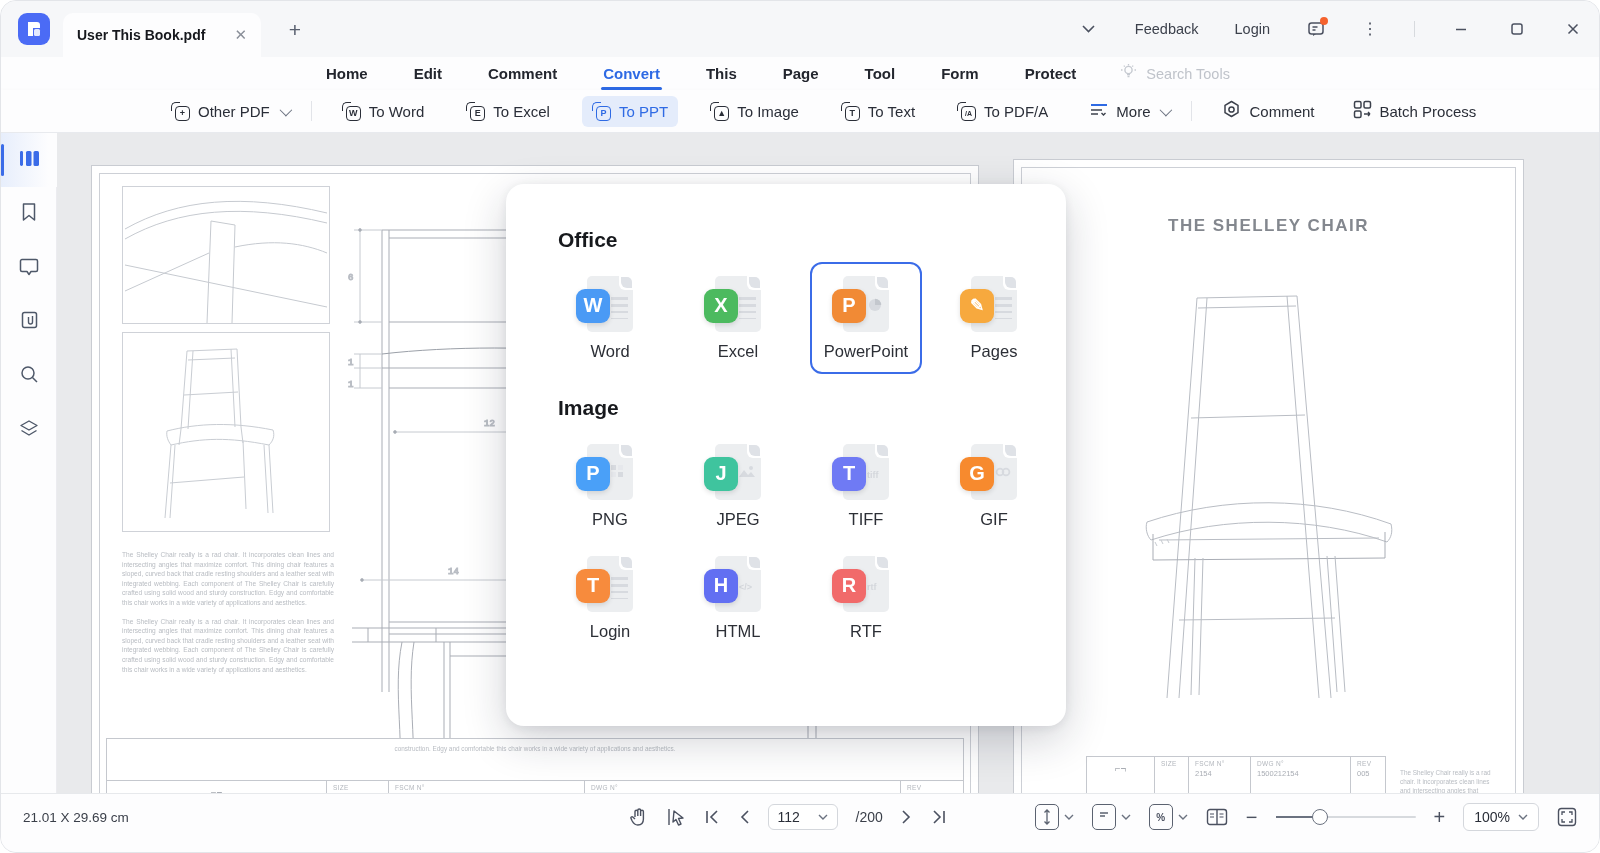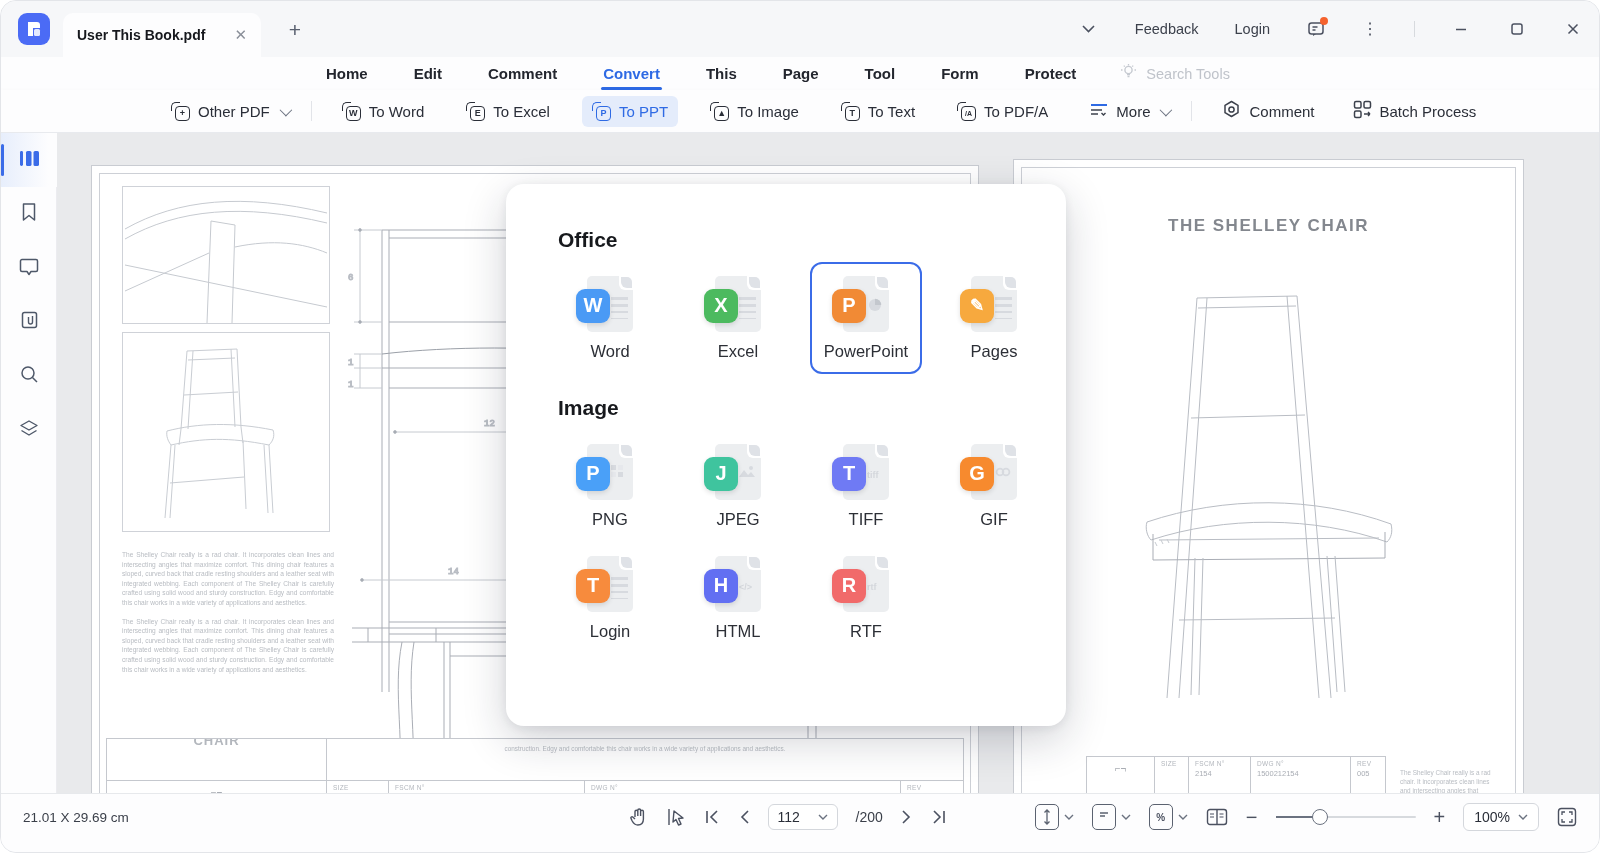--- a/index.html
+++ b/index.html
@@ -415,23 +415,20 @@
             <path d="M104 80 L 104 248 M110 80 L 110 248" stroke="#a9adb5"></path>
             <path d="M62 80 C 52 130, 66 180, 58 248 M74 80 C 66 130, 78 180, 72 248" stroke="#a9adb5"></path>
             <path d="M110 94 L 540 94" stroke="#a9adb5"></path>
             <path d="M12 240 L 540 240 M12 252 L 540 252" stroke="#a9adb5"></path>
             <path d="M468 80 L 468 240 M476 80 L 476 240" stroke="#a9adb5"></path>
           </svg>
         </div>
 
         <div class="titleblock" style="left:14px; top:572px; width:858px; height:82px;">
           <div class="tb-row" style="flex:1.1">
-            <div class="tb-cell" style="width:220px; display:flex; align-items:flex-start; justify-content:center;">
-              <span class="tb-chair">CHAIR</span>
-            </div>
             <div class="tb-cell" style="flex:1">
               <div class="tb-desc">construction. Edgy and comfortable this chair works in a wide variety of applications and aesthetics.</div>
             </div>
           </div>
           <div class="tb-row" style="flex:1">
             <div class="tb-cell" style="width:220px">
                 <span class="proj-sym">⌐¬</span>
               </div>
             <div class="tb-cell" style="width:62px">
                 <span class="tb-lab">SIZE</span>

